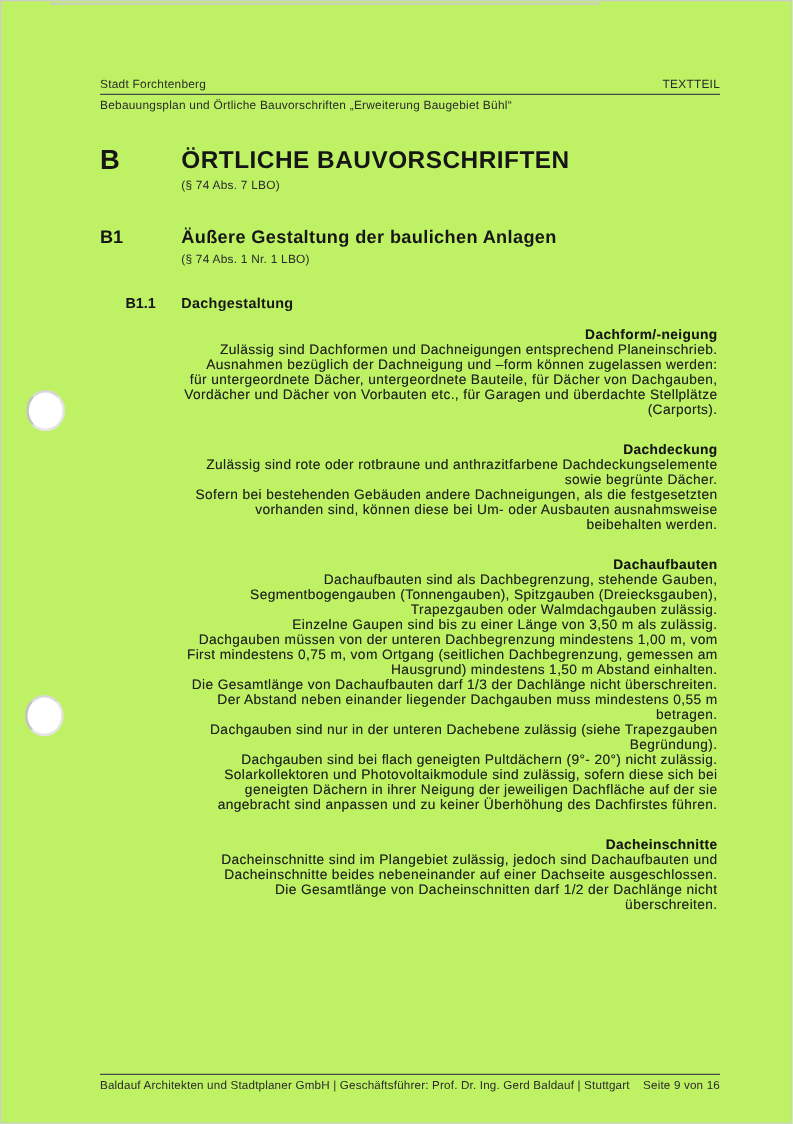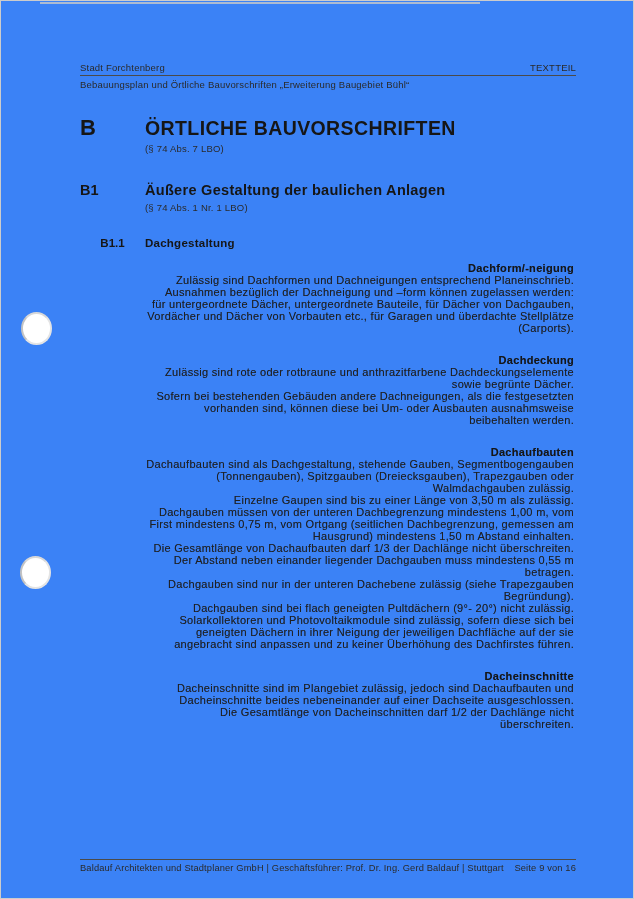--- a/index.html
+++ b/index.html
@@ -6,21 +6,21 @@
   body{
     width:634px;height:899px;
     background:#ffffff;
     font-family:"Liberation Sans", sans-serif;
     color:#1d1d1d;
     -webkit-font-smoothing:antialiased;
   }
   .page{
     position:relative;
     width:634px;height:899px;
-    background:#3b82f6;
+    background:#bef264;
     box-shadow:inset 0 0 0 1px #cccccc;
     overflow:hidden;
   }
   .scan-top-edge{
     position:absolute;top:2px;left:40px;width:440px;height:2px;
     background:#c9c9c9;opacity:.8;
   }
   .punch-hole{
     position:absolute;width:27px;height:29px;border-radius:50%;
     border:2px solid #e4e4e4;
@@ -135,21 +135,21 @@
       </div>
 
       <div class="block">
         <p class="blk-heading">Dachdeckung</p>
         <p>Zulässig sind rote oder rotbraune und anthrazitfarbene Dachdeckungselemente sowie begrünte Dächer.</p>
         <p>Sofern bei bestehenden Gebäuden andere Dachneigungen, als die festgesetzten vorhanden sind, können diese bei Um- oder Ausbauten ausnahmsweise beibehalten werden.</p>
       </div>
 
       <div class="block">
         <p class="blk-heading">Dachaufbauten</p>
-        <p>Dachaufbauten sind als Dachgestaltung, stehende Gauben, Segmentbogengauben (Tonnengauben), Spitzgauben (Dreiecksgauben), Trapezgauben oder Walmdachgauben zulässig.</p>
+        <p>Dachaufbauten sind als Dachbegrenzung, stehende Gauben, Segmentbogengauben (Tonnengauben), Spitzgauben (Dreiecksgauben), Trapezgauben oder Walmdachgauben zulässig.</p>
         <p class="pgap">Einzelne Gaupen sind bis zu einer Länge von 3,50 m als zulässig.</p>
         <p class="pgap">Dachgauben müssen von der unteren Dachbegrenzung mindestens 1,00 m, vom First mindestens 0,75 m, vom Ortgang (seitlichen Dachbegrenzung, gemessen am Hausgrund) mindestens 1,50 m Abstand einhalten.</p>
         <p>Die Gesamtlänge von Dachaufbauten darf 1/3 der Dachlänge nicht überschreiten.</p>
         <p>Der Abstand neben einander liegender Dachgauben muss mindestens 0,55 m betragen.</p>
         <p>Dachgauben sind nur in der unteren Dachebene zulässig (siehe Trapezgauben Begründung).</p>
         <p>Dachgauben sind bei flach geneigten Pultdächern (9°- 20°) nicht zulässig.</p>
         <p class="pgap">Solarkollektoren und Photovoltaikmodule sind zulässig, sofern diese sich bei geneigten Dächern in ihrer Neigung der jeweiligen Dachfläche auf der sie angebracht sind anpassen und zu keiner Überhöhung des Dachfirstes führen.</p>
       </div>
 
       <div class="block">

